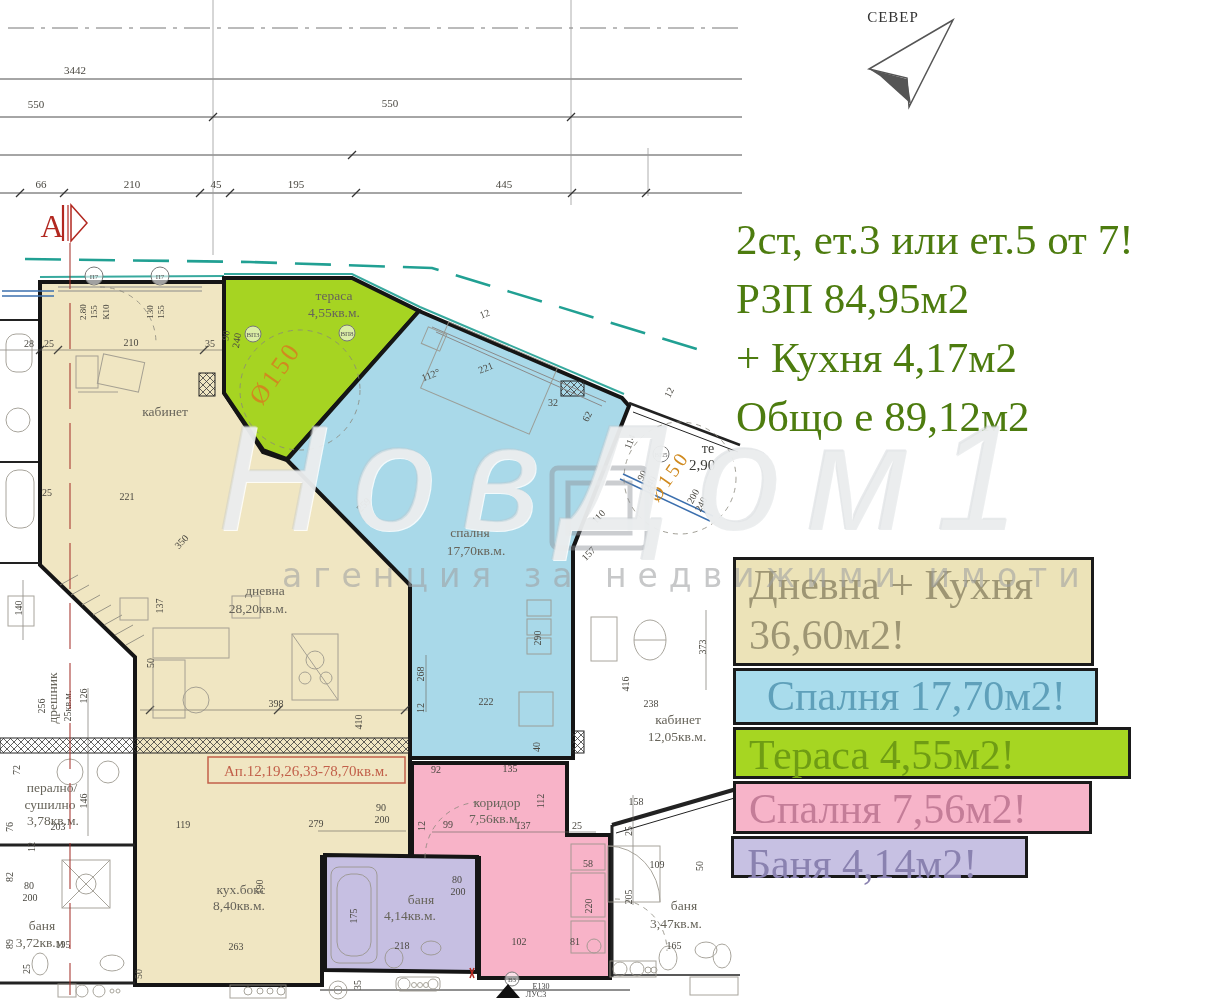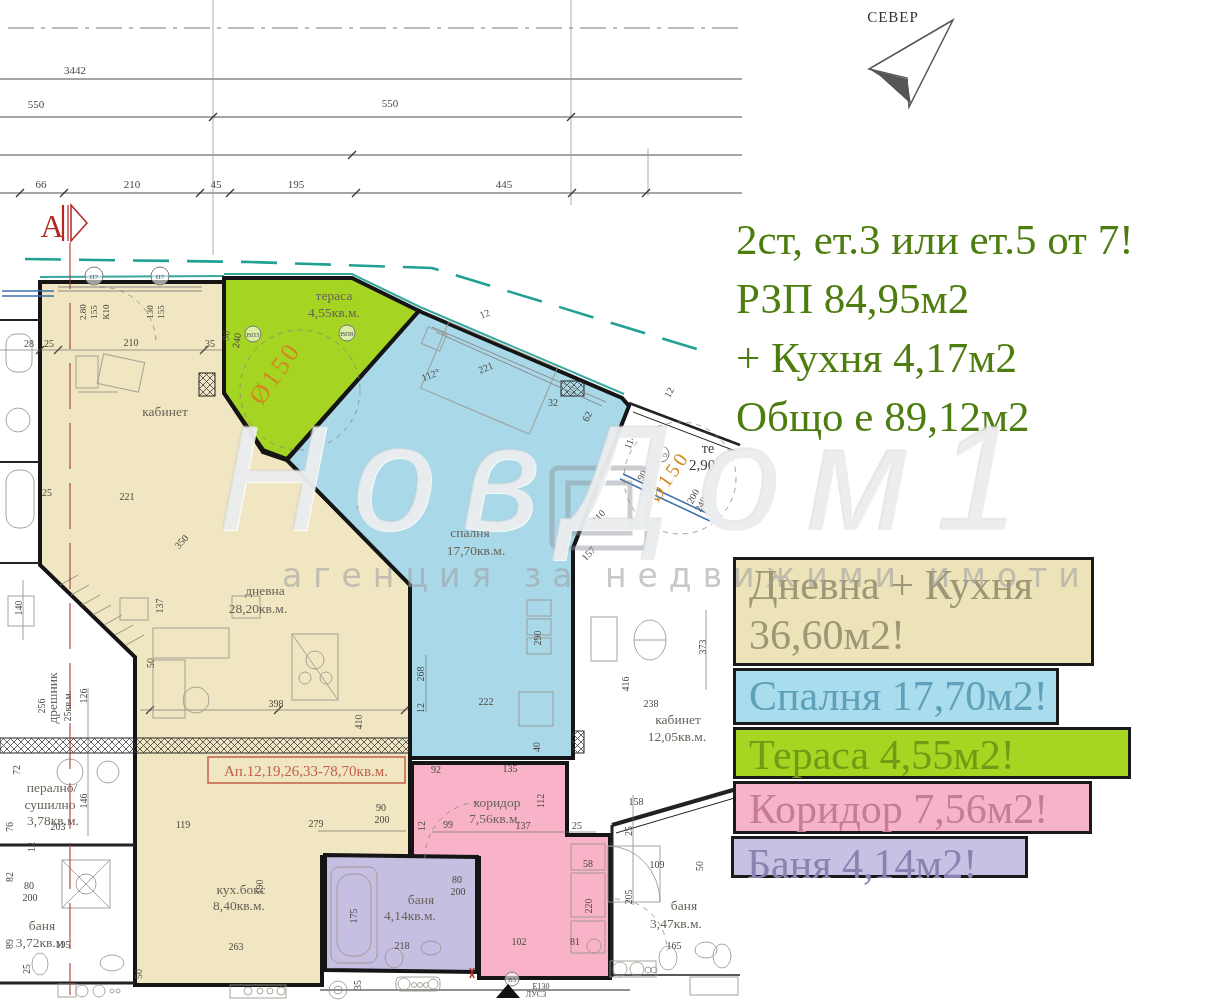--- a/index.html
+++ b/index.html
@@ -360,28 +360,28 @@
       <div class="info-line">2ст, ет.3 или ет.5 от 7!</div>
       <div class="info-line">РЗП 84,95м2</div>
       <div class="info-line">+ Кухня 4,17м2</div>
       <div class="info-line">Общо е 89,12м2</div>
     </div>
   <div id="legend">
       <div class="lg-box" style="left: 733px; top: 557px; width: 361px; height: 109px; background: rgb(236, 227, 184); color: rgb(158, 150, 116);">
         <div class="lg-line">Дневна + Кухня</div>
         <div class="lg-line">36,60м2!</div>
       </div>
-      <div class="lg-box" style="left: 733px; top: 668px; width: 326px; height: 57px; background: rgb(169, 220, 236); color: rgb(95, 160, 186);">
+      <div class="lg-box" style="left: 733px; top: 668px; width: 365px; height: 57px; background: rgb(169, 220, 236); color: rgb(95, 160, 186); padding-left: 18px;">
         <div class="lg-line">Спалня 17,70м2!</div>
       </div>
       <div class="lg-box" style="left: 733px; top: 727px; width: 398px; height: 52px; background: rgb(166, 214, 34); color: rgb(111, 156, 20);">
         <div class="lg-line">Тераса 4,55м2!</div>
       </div>
       <div class="lg-box" style="left: 733px; top: 781px; width: 359px; height: 53px; background: rgb(247, 180, 201); color: rgb(196, 125, 152);">
-        <div class="lg-line">Коридор 7,56м2!</div>
+        <div class="lg-line">Спалня 7,56м2!</div>
       </div>
       <div class="lg-box" style="left: 731px; top: 836px; width: 297px; height: 42px; background: rgb(199, 193, 227); color: rgb(138, 130, 176);">
         <div class="lg-line">Баня 4,14м2!</div>
       </div>
     </div>
 
   <div id="wm-brand" class="wm">НовДом1</div>
   <div id="wm-tag" class="wm">агенция за недвижими имоти</div>
 </div>
 

